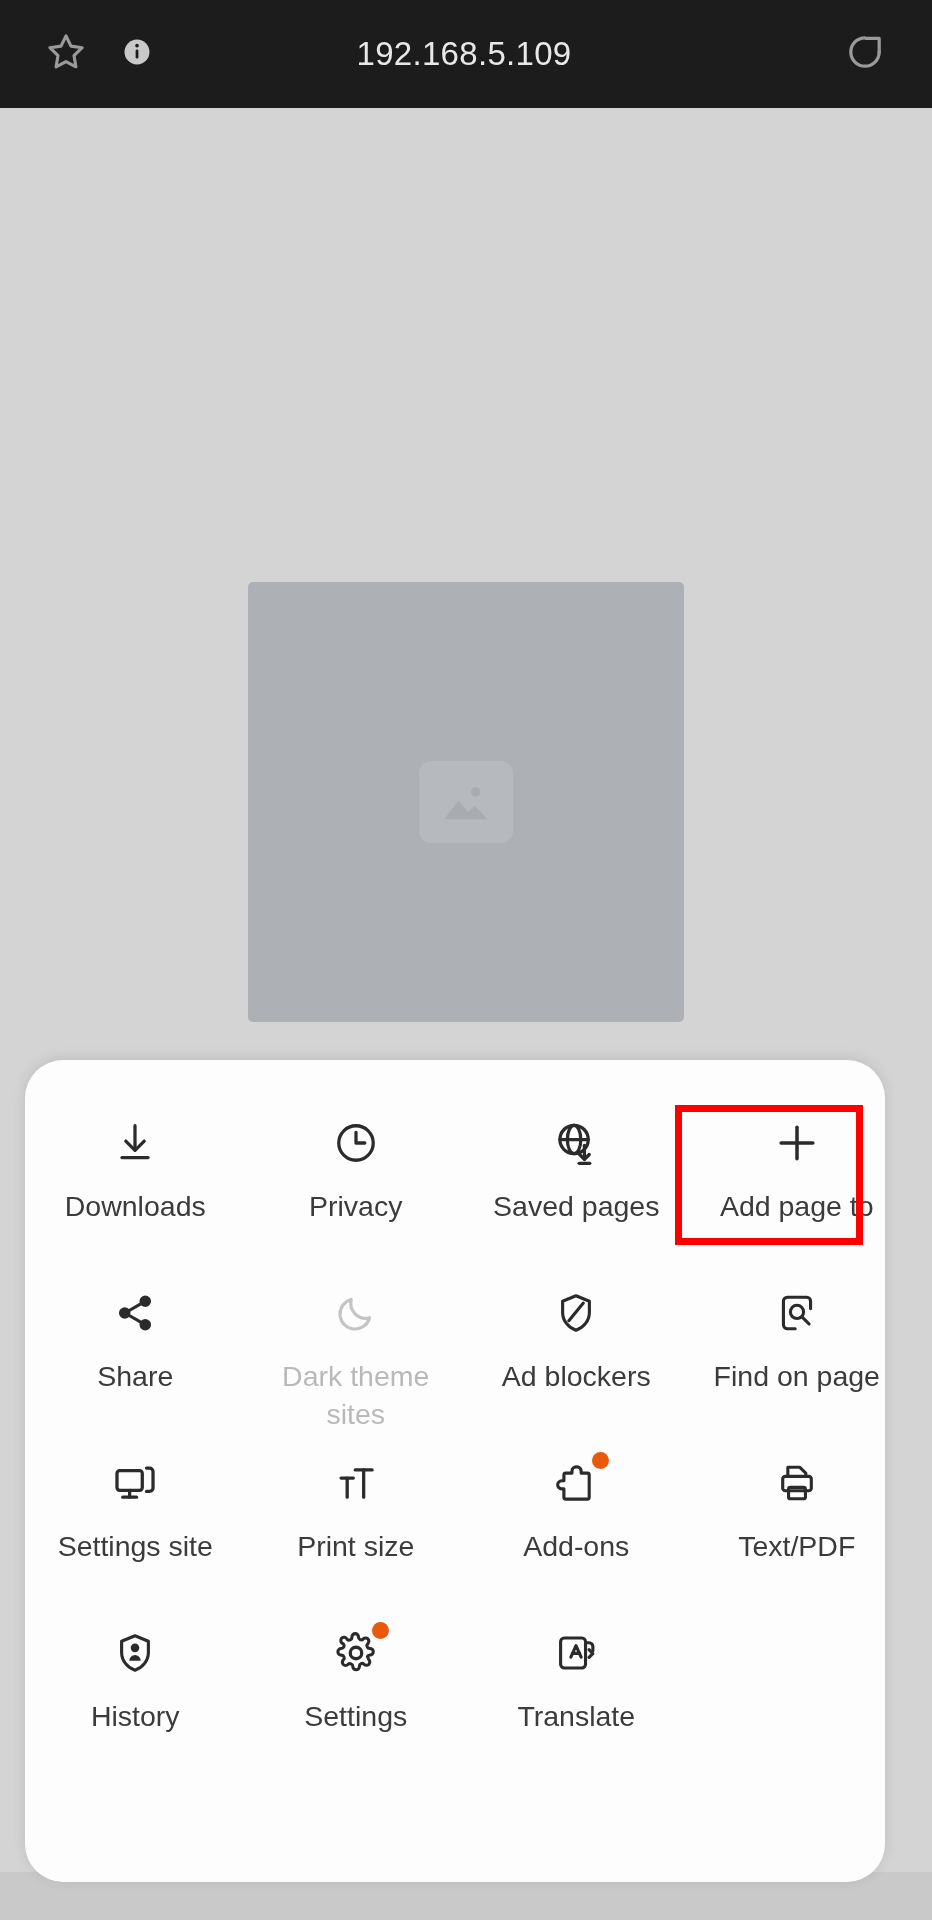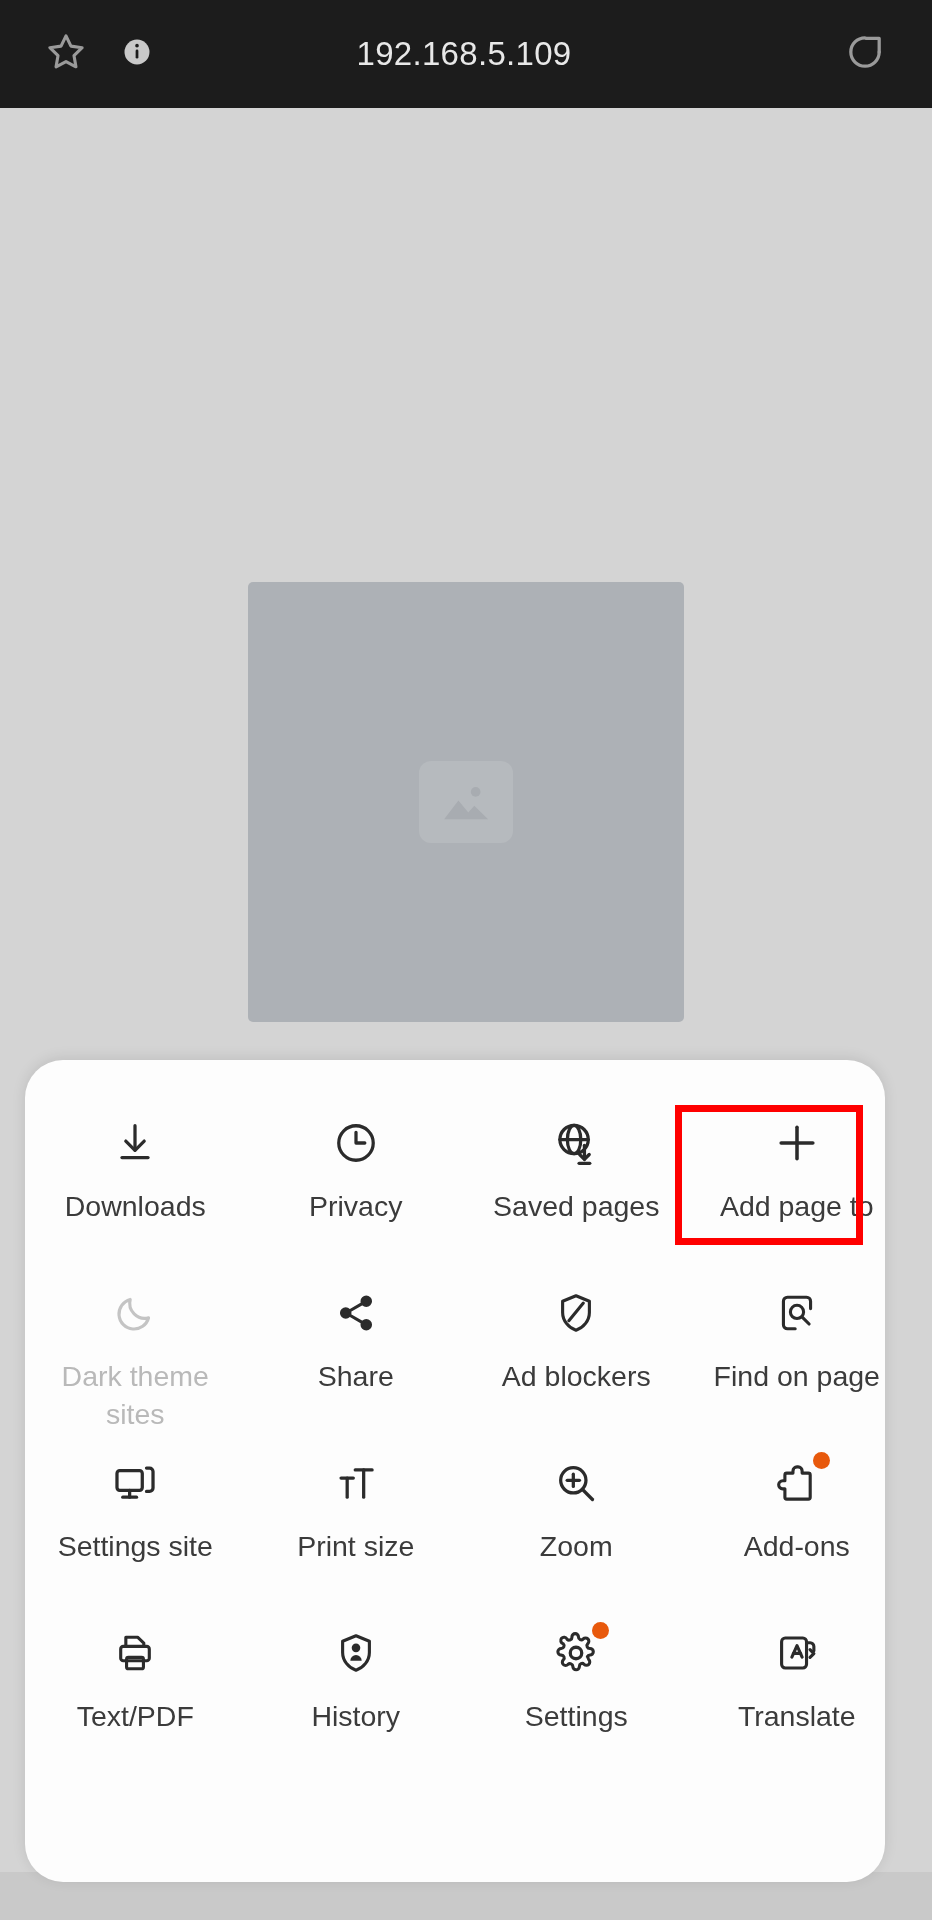--- a/index.html
+++ b/index.html
@@ -242,42 +242,42 @@
     <div class="menu-item">
       <span class="menu-icon-wrap">
         <svg width="50" height="50" viewBox="0 0 24 24" fill="none" stroke="#2b2b2b" stroke-width="1.7" stroke-linecap="round">
           <line x1="12" y1="4.4" x2="12" y2="19.6"></line>
           <line x1="4.4" y1="12" x2="19.6" y2="12"></line>
         </svg>
       </span>
       <span class="menu-label">Add page to</span>
     </div>
 
-    <div class="menu-item disabled">
-      <span class="menu-icon-wrap">
-        <svg width="44" height="44" viewBox="0 0 24 24" fill="none" stroke="#c4c4c4" stroke-width="1.7" stroke-linecap="round" stroke-linejoin="round">
-          <path d="M19.4 14.6A8.2 8.2 0 0 1 9.4 4.6a8.2 8.2 0 1 0 10 10z"></path>
-        </svg>
-      </span>
-      <span class="menu-label">Dark theme sites</span>
-    </div>
-
     <div class="menu-item">
       <span class="menu-icon-wrap">
         <svg width="44" height="44" viewBox="0 0 24 24" fill="none" stroke="#2b2b2b" stroke-width="1.7" stroke-linecap="round">
           <circle cx="17.6" cy="5.6" r="2.3" fill="#2b2b2b"></circle>
           <circle cx="17.6" cy="18.4" r="2.3" fill="#2b2b2b"></circle>
           <circle cx="6.4" cy="12" r="2.3" fill="#2b2b2b"></circle>
           <line x1="8.4" y1="10.9" x2="15.6" y2="6.7"></line>
           <line x1="8.4" y1="13.1" x2="15.6" y2="17.3"></line>
         </svg>
       </span>
       <span class="menu-label">Share</span>
     </div>
 
+    <div class="menu-item disabled">
+      <span class="menu-icon-wrap">
+        <svg width="44" height="44" viewBox="0 0 24 24" fill="none" stroke="#c4c4c4" stroke-width="1.7" stroke-linecap="round" stroke-linejoin="round">
+          <path d="M19.4 14.6A8.2 8.2 0 0 1 9.4 4.6a8.2 8.2 0 1 0 10 10z"></path>
+        </svg>
+      </span>
+      <span class="menu-label">Dark theme sites</span>
+    </div>
+
     <div class="menu-item">
       <span class="menu-icon-wrap">
         <svg width="44" height="44" viewBox="0 0 24 24" fill="none" stroke="#2b2b2b" stroke-width="1.7" stroke-linecap="round" stroke-linejoin="round">
           <path d="M12 2.6l7.3 3v6.1c0 4.4-3.1 8.2-7.3 9.7-4.2-1.5-7.3-5.3-7.3-9.7V5.6z"></path>
           <line x1="8.1" y1="16.2" x2="16" y2="6.6"></line>
         </svg>
       </span>
       <span class="menu-label">Ad blockers</span>
     </div>
 
@@ -309,31 +309,20 @@
         <svg width="46" height="46" viewBox="0 0 24 24" fill="none" stroke="#2b2b2b" stroke-width="1.7" stroke-linecap="round">
           <line x1="4.2" y1="9.4" x2="10.6" y2="9.4"></line>
           <line x1="7.4" y1="9.4" x2="7.4" y2="19.4"></line>
           <line x1="11.6" y1="5.2" x2="20.4" y2="5.2"></line>
           <line x1="16" y1="5.2" x2="16" y2="19.4"></line>
         </svg>
       </span>
       <span class="menu-label">Print size</span>
     </div>
 
-    <div class="menu-item">
-      <span class="menu-icon-wrap">
-        <svg width="46" height="46" viewBox="0 0 24 24" fill="none" stroke="#2b2b2b" stroke-width="1.7" stroke-linecap="round">
-          <circle cx="10.6" cy="10.6" r="6.6"></circle>
-          <line x1="15.4" y1="15.4" x2="20.6" y2="20.6"></line>
-          <line x1="10.6" y1="7.4" x2="10.6" y2="13.8"></line>
-          <line x1="7.4" y1="10.6" x2="13.8" y2="10.6"></line>
-        </svg>
-      </span>
-      <span class="menu-label">Zoom</span>
-    </div>
 
     <div class="menu-item">
       <span class="menu-icon-wrap">
         <svg width="44" height="44" viewBox="0 0 24 24" fill="none" stroke="#2b2b2b" stroke-width="1.7" stroke-linecap="round" stroke-linejoin="round">
           <path d="M12.6 3.2a2.2 2.2 0 0 1 2.2 2.2v1.2h3.4a1 1 0 0 1 1 1v12.2a1 1 0 0 1-1 1H6.4a1 1 0 0 1-1-1v-4.6H4.2a2.2 2.2 0 1 1 0-4.4h1.2V7.6a1 1 0 0 1 1-1h3.4V5.4a2.2 2.2 0 0 1 2.2-2.2z"></path>
         </svg>
         <span class="badge-dot"></span>
       </span>
       <span class="menu-label">Add-ons</span>
     </div>

